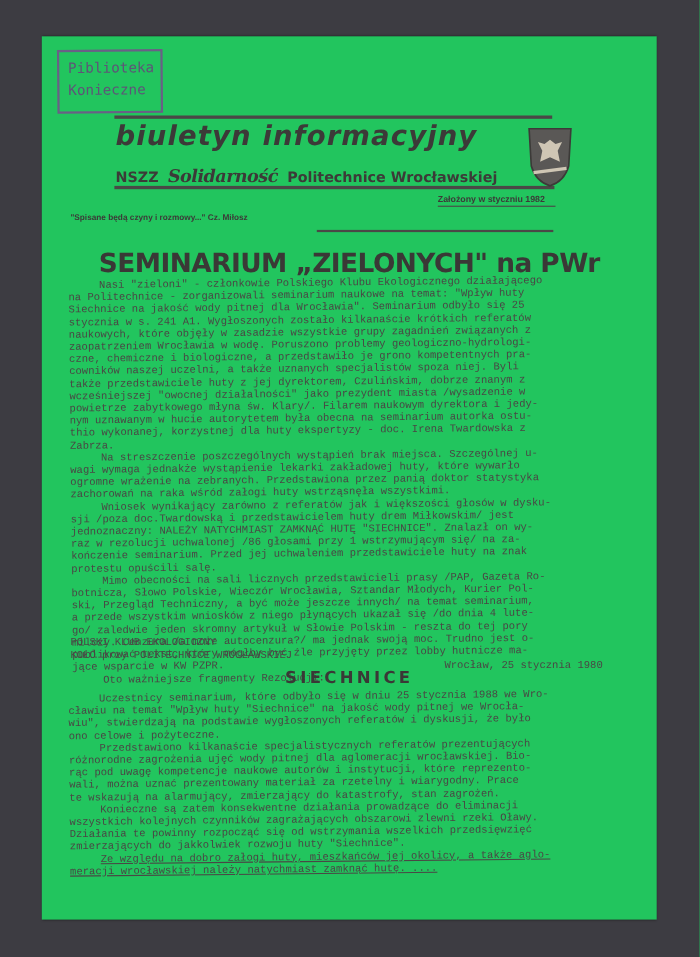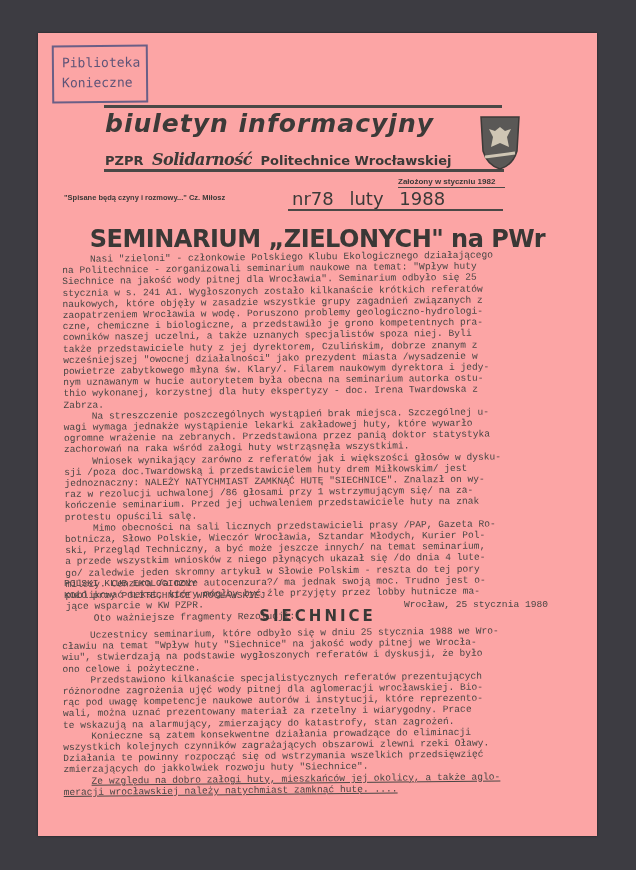--- a/index.html
+++ b/index.html
@@ -5,21 +5,21 @@
     html, body { margin: 0; padding: 0; }
     body {
       width: 636px; height: 870px;
       background: #3d3c42;
       position: relative; overflow: hidden;
       font-family: "Liberation Sans", sans-serif;
     }
     .page {
       position: absolute; left: 38px; top: 33px;
       width: 559px; height: 803px;
-      background: #fca5a5;
+      background: #22c55e;
       box-shadow: 0 0 2px rgba(0,0,0,0.5);
     }
     .stamp {
       position: absolute; left: 14px; top: 12px;
       width: 96px; height: 58px;
       border: 2px solid #6a5f86;
       color: #5e5478;
       font-family: "DejaVu Sans Mono", monospace;
       font-size: 13px; line-height: 20px;
       padding: 6px 0 0 8px; box-sizing: border-box;
@@ -103,41 +103,36 @@
   </div>
 
   <div class="rule" style="left:66px; top:72px; width:398px; height:3px;"></div>
   <div class="rule" style="left:66px; top:136px; width:400px; height:3px;"></div>
   <div class="rule" style="left:360px; top:154px; width:107px; height:1px;"></div>
   <div class="rule" style="left:250px; top:176px; width:215px; height:2px;"></div>
 
   <div class="mast-title">biuletyn informacyjny</div>
 
   <div class="mast-sub">
-    <span>PZPR</span>
+    <span>NSZZ</span>
     <span class="sol">Solidarność</span>
     <span>Politechnice Wrocławskiej</span>
   </div>
 
   <div class="crest">
     <svg width="42" height="58" viewBox="0 0 42 58">
       <path d="M2 4 L40 4 L38 38 Q34 52 21 56 Q8 52 4 38 Z" fill="#5a5856" stroke="#3c3a38" stroke-width="1.5"></path>
       <path d="M21 14 L16 18 L10 16 L14 24 L12 34 L21 30 L30 34 L28 24 L32 16 L26 18 Z" fill="#cfc6b4"></path>
       <path d="M6 44 L36 40" stroke="#cfc6b4" stroke-width="3"></path>
     </svg>
   </div>
 
   <div class="founded">Założony w styczniu 1982</div>
   <div class="motto">"Spisane będą czyny i rozmowy..." Cz. Miłosz</div>
 
-  <div class="issue">
-    <span>nr78</span>
-    <span>luty</span>
-    <span>1988</span>
-  </div>
 
   <div class="headline">SEMINARIUM „ZIELONYCH" na PWr</div>
 
   <div class="body" id="article-body" style="top:221px;">
       <span class="ln ind">Nasi "zieloni" - członkowie Polskiego Klubu Ekologicznego działającego</span>
       <span class="ln">na Politechnice - zorganizowali seminarium naukowe na temat: "Wpływ huty</span>
       <span class="ln">Siechnice na jakość wody pitnej dla Wrocławia". Seminarium odbyło się 25</span>
       <span class="ln">stycznia w s. 241 A1. Wygłoszonych zostało kilkanaście krótkich referatów</span>
       <span class="ln">naukowych, które objęły w zasadzie wszystkie grupy zagadnień związanych z</span>
       <span class="ln">zaopatrzeniem Wrocławia w wodę. Poruszono problemy geologiczno-hydrologi-</span>

